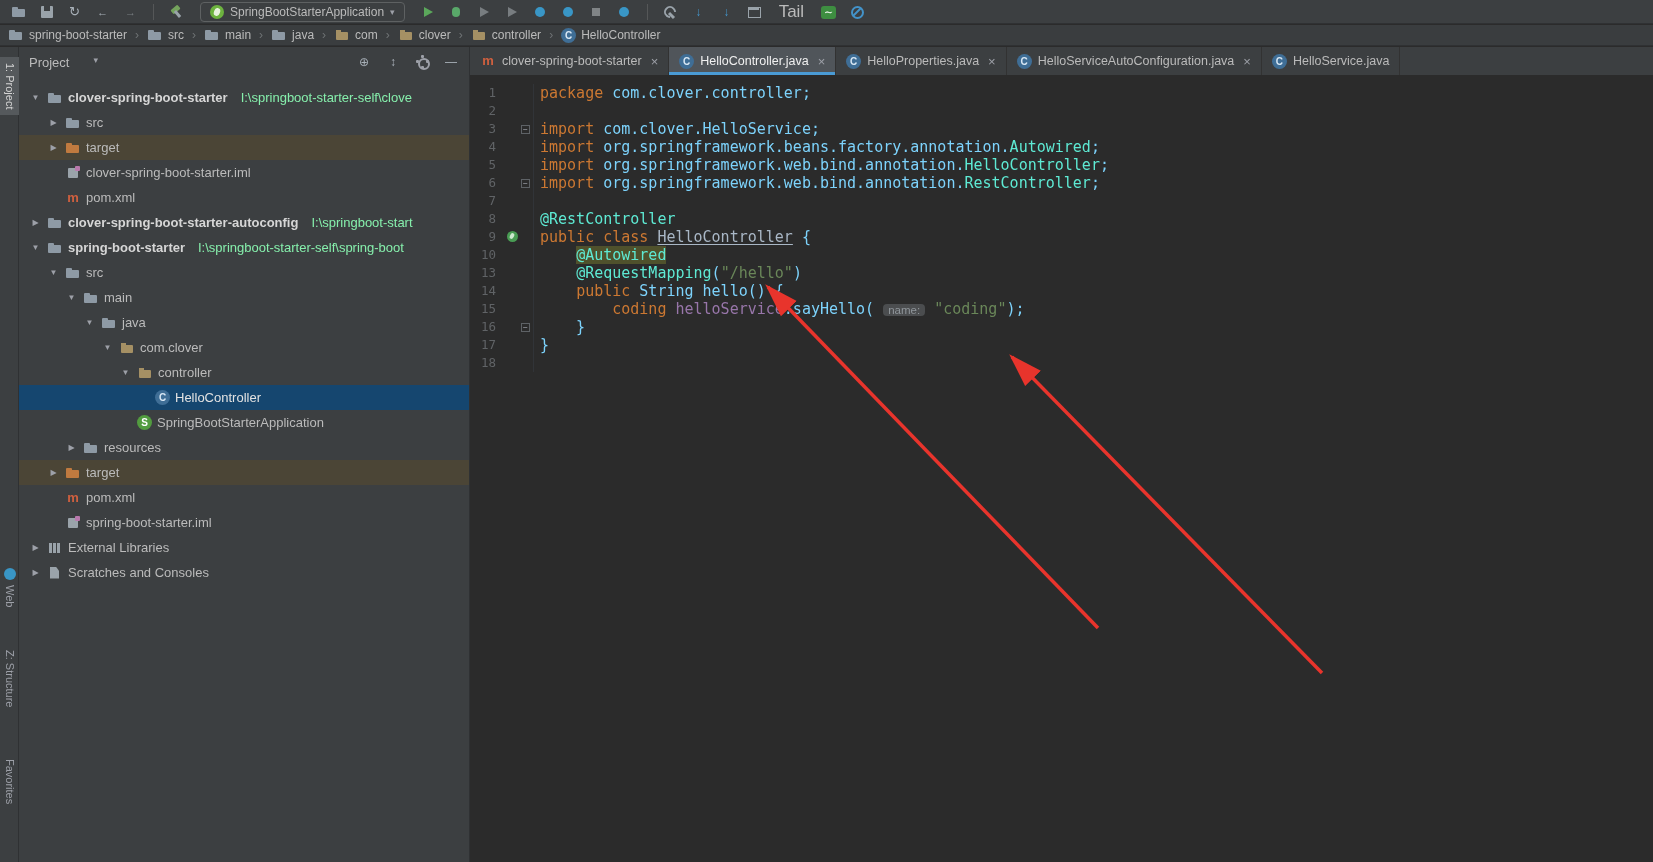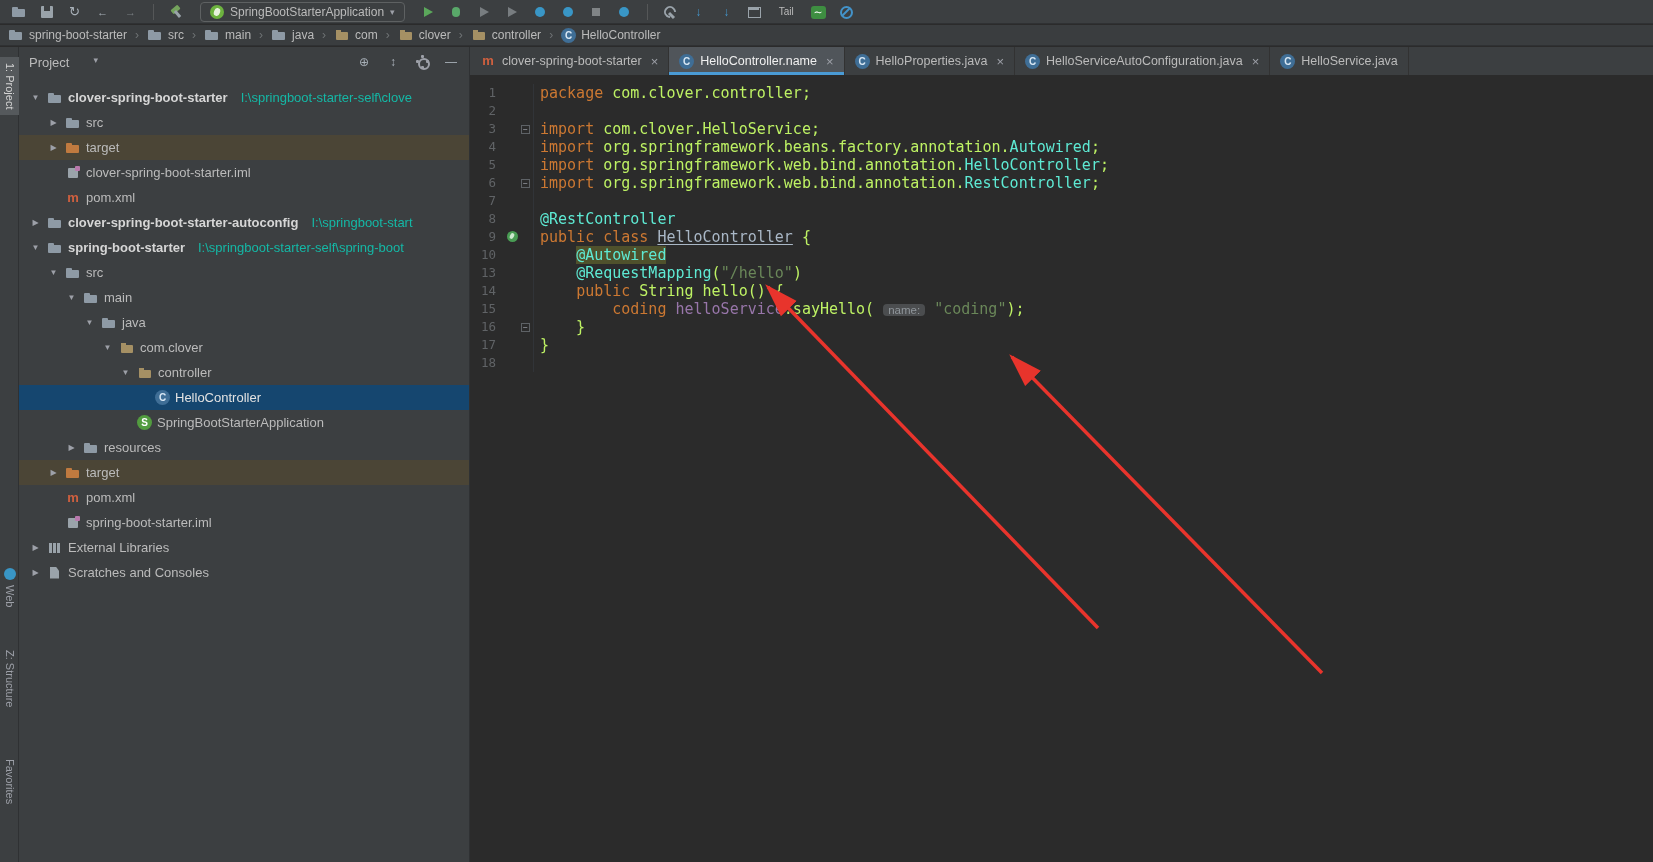--- a/index.html
+++ b/index.html
@@ -6,21 +6,21 @@
 body{font-family:"Liberation Sans","DejaVu Sans",sans-serif;background:#222}
 .app{position:relative;width:1653px;height:862px;background:#2B2B2B;overflow:hidden;color:#BBBBBB}
 
 
 .toolbar{position:absolute;top:0;left:0;right:0;height:24px;background:#3C3F41;border-bottom:1px solid #2F3133;display:flex;align-items:center;padding:0 6px;gap:3px;z-index:5}
 .tbtn{display:inline-flex;width:25px;height:21px;align-items:center;justify-content:center;border-radius:3px;cursor:default}
 .tsep{width:1px;height:16px;background:#555758;margin:0 7px}
 .runcombo{display:inline-flex;align-items:center;gap:6px;height:20px;padding:0 9px;margin:0 8px;border:1px solid #5E6162;border-radius:4px;background:#3C3F41;cursor:default}
 .runlabel{font-size:12px;color:#BBBBBB;white-space:nowrap}
 .caret{color:#9DA0A8;font-size:9px}
-.tlabel{font-size:10px;color:#BBBBBB;margin:0 9px}
+.tlabel{font-size:17px;color:#BBBBBB;margin:0 9px}
 
 
 .navbar{position:absolute;top:25px;left:0;right:0;height:21px;background:#3A3D3F;border-bottom:1px solid #2F3133;display:flex;align-items:center;padding-left:8px;font-size:12px;z-index:5}
 .bitem{display:inline-flex;align-items:center;gap:5px;color:#BBBBBB;cursor:default}
 .bsep{color:#6E7274;margin:0 8px;font-size:12px}
 
 
 .main{position:absolute;top:47px;left:0;right:0;bottom:0;display:flex}
 .stripe{width:19px;background:#3C3F41;border-right:1px solid #2F3133;position:relative;flex:none}
 .stab{position:absolute;left:0;width:19px;writing-mode:vertical-rl;display:flex;align-items:center;gap:5px;padding:6px 2px;font-size:11px;color:#9DA0A8;cursor:default;white-space:nowrap}
@@ -31,37 +31,37 @@
 .phead{height:30px;display:flex;align-items:center;padding:0 10px;flex:none}
 .ptitle{font-size:13px;color:#BBBBBB;display:inline-flex;gap:24px;align-items:flex-start;cursor:default}
 .phicons{margin-left:auto;display:inline-flex;gap:13px;align-items:center}
 .phbtn{width:16px;height:16px;display:inline-flex;align-items:center;justify-content:center;color:#9DA0A8;cursor:default;font-size:12px}
 .ptree{flex:1;overflow:hidden;padding-top:8px;font-size:13px}
 .trow{height:25px;display:flex;align-items:center;gap:5px;white-space:nowrap;color:#BBBBBB;cursor:default}
 .trow.sel{background:#15466F;color:#E2E2E2}
 .trow.exc{background:#4B4536}
 .tw{width:13px;font-size:8px;color:#9DA0A8;text-align:center;flex:none}
 .tlb.bold{font-weight:bold;color:#D6D6D6}
-.tpath{color:#14b8a6;margin-left:8px}
+.tpath{color:#86efac;margin-left:8px}
 
 
 .editor{flex:1;display:flex;flex-direction:column;background:#2B2B2B;overflow:hidden;min-width:0}
 .etabs{height:28px;background:#3C3F41;display:flex;align-items:stretch;flex:none;overflow:hidden}
 .etab{display:inline-flex;align-items:center;gap:6px;padding:0 10px;font-size:12.5px;color:#BBBBBB;border-right:1px solid #323232;position:relative;cursor:default;white-space:nowrap}
 .etab.active{background:#50555A;color:#F0F0F0;box-shadow:inset 0 -3px 0 #4A9BD5}
 .etx{color:#9DA0A8;font-size:13px;margin-left:3px}
 .ecode{flex:1;position:relative;font-family:"DejaVu Sans Mono","Liberation Mono",monospace;font-size:15px;padding-top:9px;overflow:hidden}
 .cl{display:flex;height:18px;line-height:18px;align-items:center}
 .cl.cur{background:#33383C}
 .ln{width:34px;text-align:right;color:#606366;font-size:12.5px;padding-right:8px;flex:none;font-family:"DejaVu Sans Mono",monospace}
 .cl.cur .ln{color:#A2A4A6}
 .gslot{width:30px;flex:none;display:inline-flex;align-items:center;padding-left:2px;border-right:1px solid #313438;height:100%}
 .fold{width:9px;height:9px;border:1px solid #5E6266;color:#9DA0A8;font-size:8px;line-height:7px;text-align:center;margin-left:auto;margin-right:3px;flex:none}
 .codetx{white-space:pre;padding-left:6px}
-.kw{color:#CC7832}.pl{color:#bef264}.ann{color:#5eead4}.str{color:#6A8759}.fld{color:#9876AA}
+.kw{color:#CC7832}.pl{color:#7dd3fc}.ann{color:#5eead4}.str{color:#6A8759}.fld{color:#9876AA}
 .cls{color:#A9B7C6;text-decoration:underline;text-underline-offset:2px}
 .ann.hl{background:#4F512C}
 .hint{background:#4B4D4F;color:#8F959A;border-radius:4px;padding:0 5px;font-size:11.5px;font-family:"Liberation Sans",sans-serif}
 .caretbar{display:inline-block;width:2px;height:15px;background:#D0D0D0;vertical-align:middle;margin-right:-2px}
 
 
 .arrows{position:absolute;inset:0;pointer-events:none;z-index:60}
 
 
 .ic{display:inline-block;position:relative;width:16px;height:16px;flex:none;text-align:center;line-height:16px;font-size:11px;color:#A8B0B8;font-style:normal}
@@ -368,21 +368,21 @@
     </div>
     <div class="editor">
       <div class="etabs">
           <div class="etab">
             <span class="ic ic-maven">m</span>
             <span class="etlb">clover-spring-boot-starter</span>
             <span class="etx">×</span>
           </div>
           <div class="etab active">
             <span class="ic ic-class">C</span>
-            <span class="etlb">HelloController.name</span>
+            <span class="etlb">HelloController.java</span>
             <span class="etx">×</span>
           </div>
           <div class="etab">
             <span class="ic ic-class">C</span>
             <span class="etlb">HelloProperties.java</span>
             <span class="etx">×</span>
           </div>
           <div class="etab">
             <span class="ic ic-class">C</span>
             <span class="etlb">HelloServiceAutoConfiguration.java</span>

